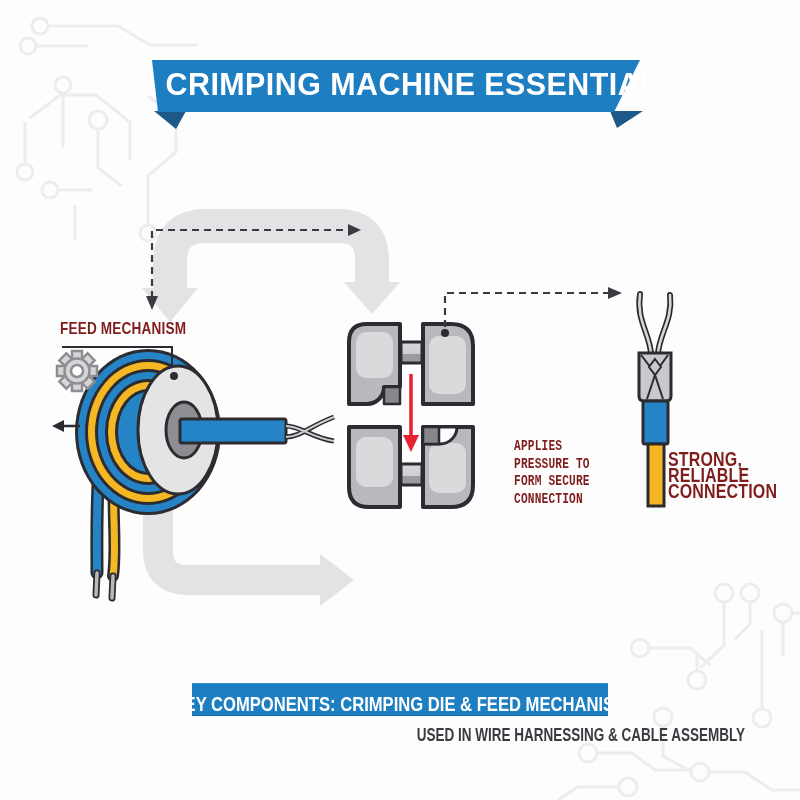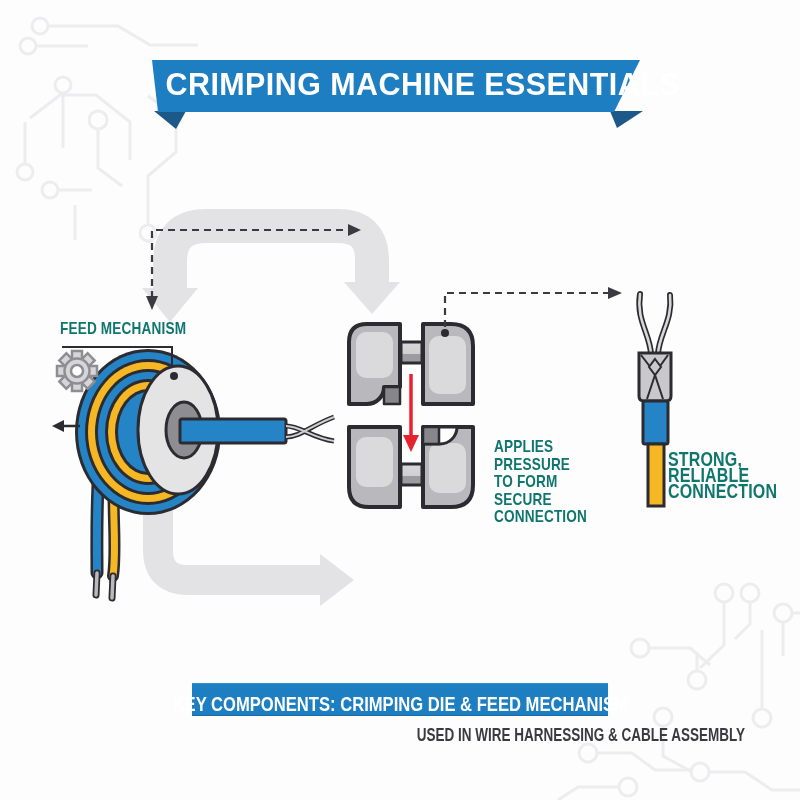--- a/index.html
+++ b/index.html
@@ -4,29 +4,29 @@
 <style>
   html,body{margin:0;padding:0;}
   body{
     width:800px;height:800px;position:relative;overflow:hidden;
     background:#fdfdfd;
     font-family:"Liberation Sans", sans-serif;
   }
   .abs{position:absolute;}
   svg{position:absolute;left:0;top:0;}
   .lbl{
-    color:#0f766e;font-weight:bold;line-height:1.08;
+    color:#7f1d1d;font-weight:bold;line-height:1.08;
     letter-spacing:.2px;
   }
   .cond{display:inline-block;transform:scaleX(.8);transform-origin:0 0;white-space:pre-line;}
   .cond-c{display:inline-block;transform:scaleX(.83);transform-origin:50% 0;white-space:nowrap;}
   #title-wrap{left:152px;top:66px;width:488px;text-align:center;}
   #title-wrap .cond-c{transform:scaleX(.95);font-size:32px;color:#ffffff;font-weight:bold;letter-spacing:.5px;}
   #feed-label{left:60px;top:320px;font-size:17px;}
-  #pressure-label{left:494px;top:438px;width:105px;font-size:17px;line-height:17.5px;}
+  #pressure-label{left:514px;top:438px;width:105px;font-size:14px;line-height:17.5px;font-family:Liberation Mono, monospace;}
   #connection-label{left:668px;top:452px;width:86px;font-size:20px;line-height:15.8px;}
   #key-banner{
     left:192px;top:683px;width:416px;height:33px;background:#1e7ec2;
     display:flex;align-items:flex-end;justify-content:center;
     box-shadow:inset 0 -1px 0 #186aa4, inset 0 1px 0 #3590cf;
   }
   #key-banner .cond-c{font-size:20px;color:#ffffff;font-weight:bold;}
   #subtitle-wrap{left:0;top:725px;width:800px;text-align:right;}
   #subtitle-wrap .cond-c{transform:scaleX(.75);font-size:18px;color:#3a3a40;font-weight:bold;}
 </style>

